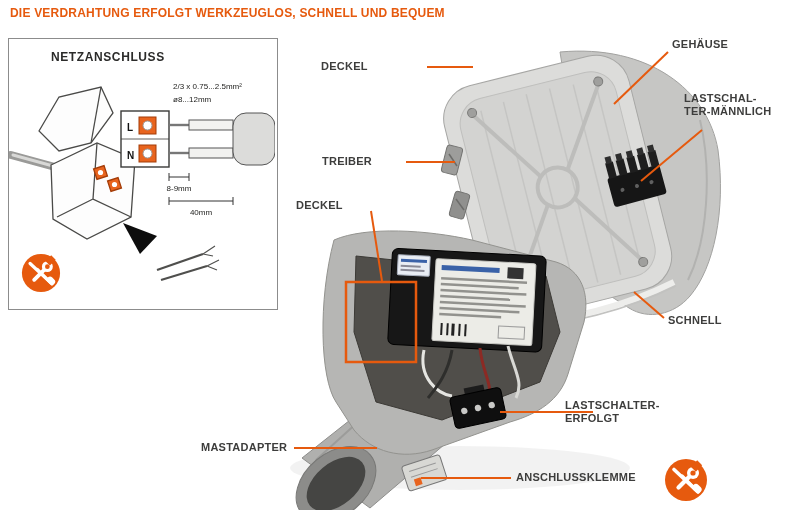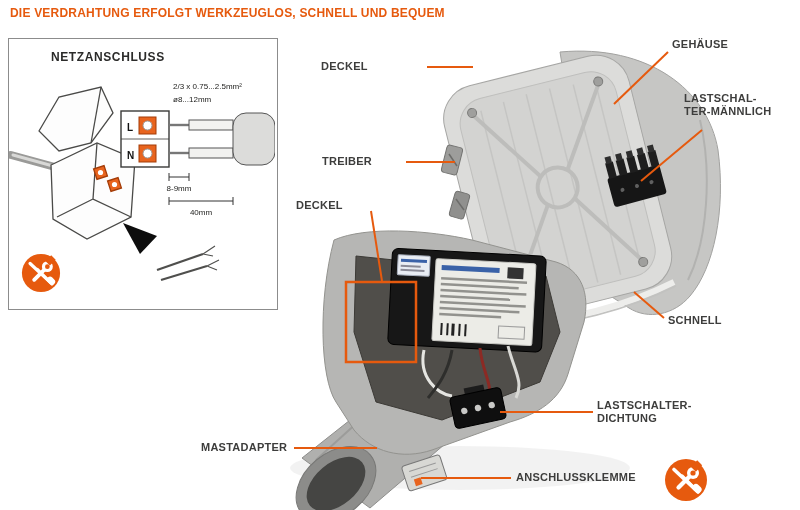--- a/index.html
+++ b/index.html
@@ -275,20 +275,20 @@
   <span>LASTSCHAL-</span><br>
   <span>TER-MÄNNLICH</span>
 </div>
 
 <div class="callout right" style="left:322px;top:155px;width:80px">TREIBER</div>
 
 <div class="callout right" style="left:296px;top:199px;width:72px">DECKEL</div>
 
 <div class="callout" style="left:668px;top:314px">SCHNELL</div>
 
-<div class="callout" style="left:597px;top:399px">
+<div class="callout" style="left:565px;top:399px">
   <span>LASTSCHALTER-</span><br>
-  <span>DICHTUNG</span>
+  <span>ERFOLGT</span>
 </div>
 
 <div class="callout right" style="left:201px;top:441px;width:102px">MASTADAPTER</div>
 
 <div class="callout" style="left:516px;top:471px">ANSCHLUSSKLEMME</div>
 
 </body></html>

